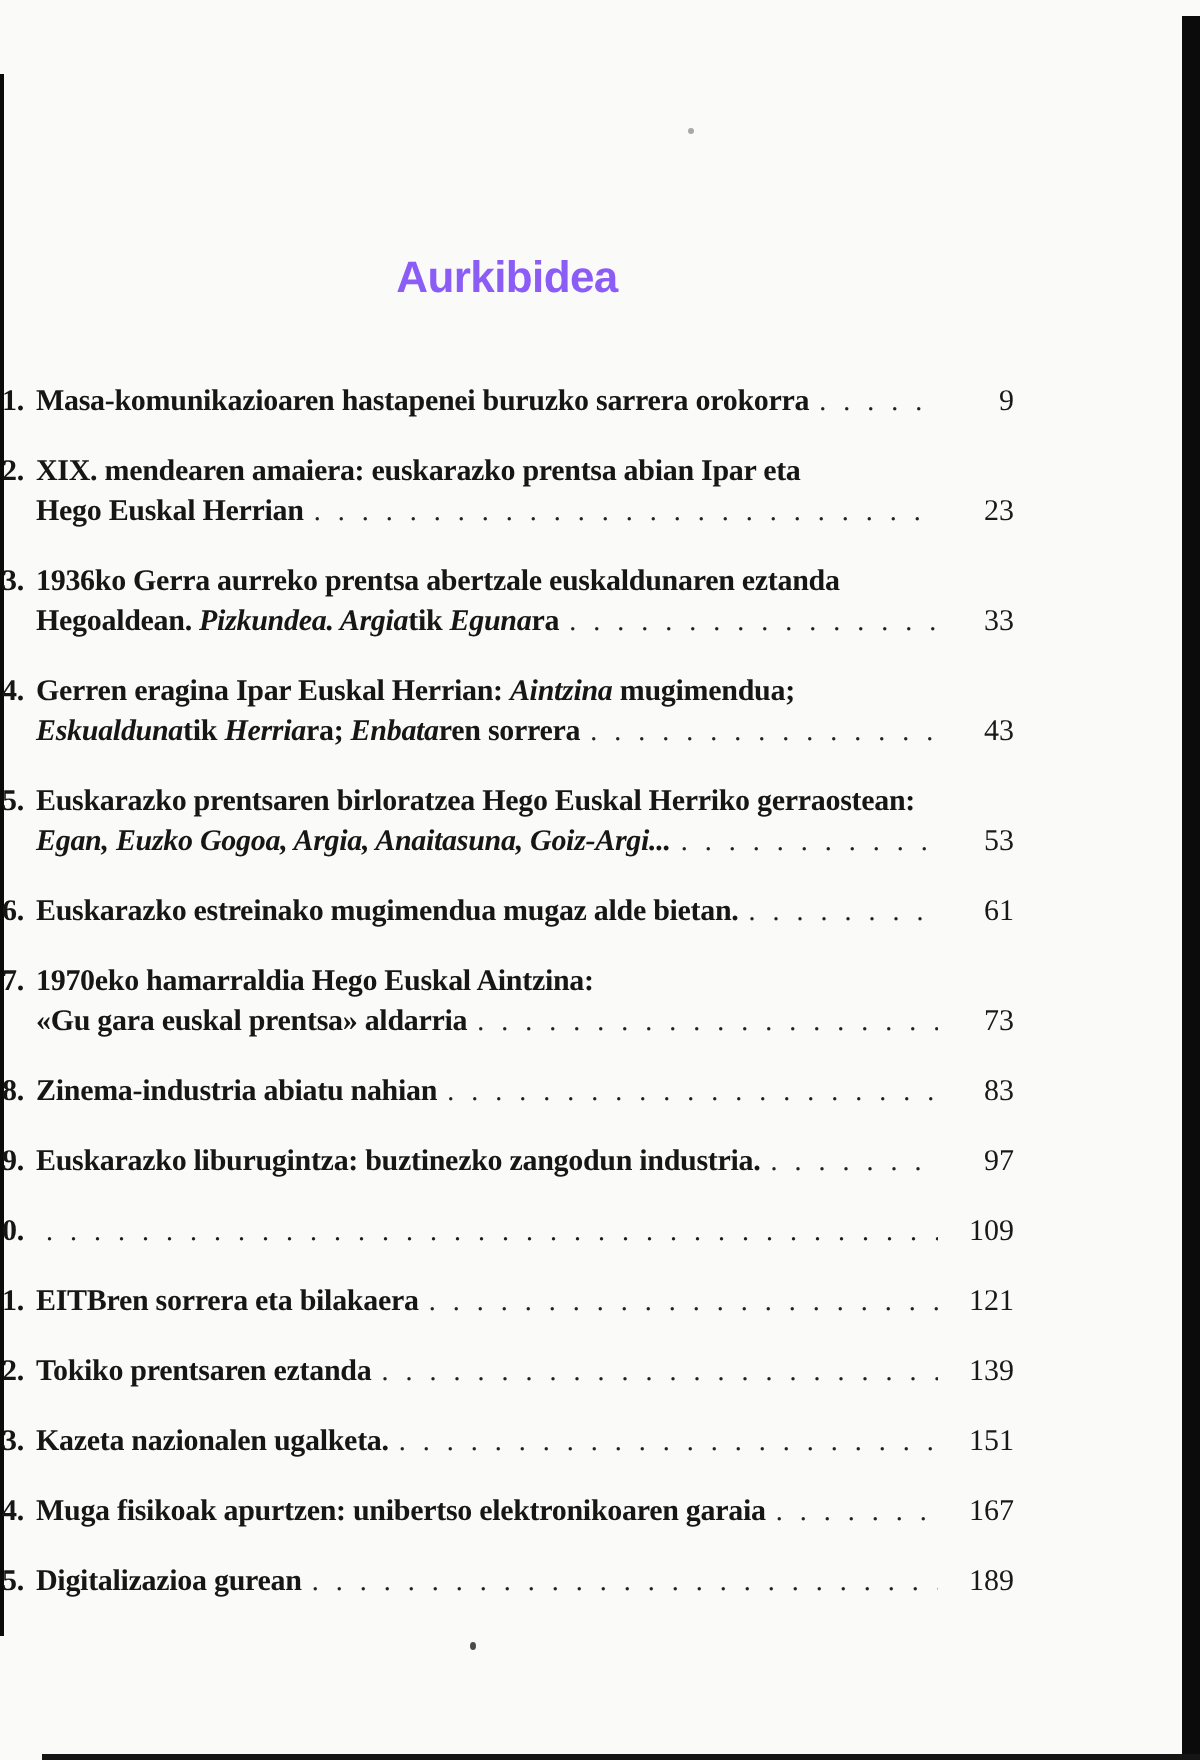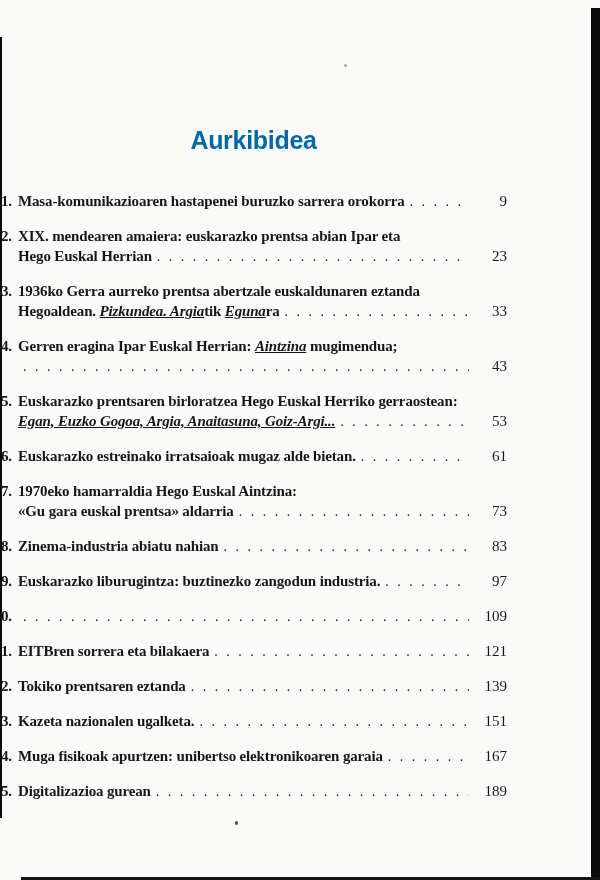--- a/index.html
+++ b/index.html
@@ -7,42 +7,42 @@
   .page{
     position:relative;width:600px;height:880px;
     background:#fafaf9;color:#161616;
     font-family:"Liberation Serif", serif;
     overflow:hidden;
   }
   .title{
     position:absolute;top:126px;left:0;width:507px;margin:0;
     text-align:center;
     font-family:"Liberation Sans", sans-serif;
-    font-size:25px;font-weight:700;letter-spacing:-0.3px;color:#0369a1;
+    font-size:22px;font-weight:700;letter-spacing:-0.3px;color:#8b5cf6;
   }
   .toc{position:absolute;top:191px;left:0;width:507px;}
   .toc-item{
     display:flex;margin-bottom:14px;
     font-size:15px;font-weight:700;line-height:20px;letter-spacing:-0.15px;
   }
   .num{flex:0 0 18px;padding-left:1px;box-sizing:border-box;}
   .ibody{flex:1;min-width:0;}
   .line{white-space:nowrap;}
   .line.last{display:flex;align-items:baseline;}
   .ltext{flex:0 0 auto;}
   .leader{
     flex:1 1 auto;min-width:10px;overflow:hidden;white-space:nowrap;
     font-weight:400;font-size:14px;letter-spacing:1px;word-spacing:3px;
     color:#222;padding-left:5px;
   }
   .pagenum{
     flex:0 0 38px;text-align:right;
     font-weight:400;font-size:15px;letter-spacing:0;color:#191919;
   }
-  i{font-style:italic;text-decoration:underline;}
+  i{font-style:italic;}
   
   .scan-edge{position:absolute;background:#0b0b0b;}
   .edge-left{left:0;top:37px;width:2px;height:781px;}
   .edge-right{right:0;top:8px;width:9px;height:872px;}
   .edge-bottom{left:21px;right:0;bottom:0;height:3px;background:#151515;}
   .speck{position:absolute;border-radius:50%;}
   .speck-1{left:344px;top:64px;width:3px;height:3px;background:#a8a8a4;}
   .speck-2{left:235px;top:821px;width:3px;height:4px;background:#4a4a48;}
 </style>
 </head>
@@ -88,41 +88,42 @@
             <span class="leader">. . . . . . . . . . . . . . . . . . . . . . . . . . . . . . . . . . . . . . . . . . . . . . . . . . . . . . . . . . . .</span>
             <span class="pagenum">33</span>
           </div>
         </div>
       </div>
       <div class="toc-item">
         <span class="num">4.</span>
         <div class="ibody">
           <div class="line"><span class="ltext"><span>Gerren eragina Ipar Euskal Herrian: </span><i>Aintzina</i><span> mugimendua;</span></span></div>
           <div class="line last">
+            <span class="ltext"><i>Eskualduna</i><span>tik </span><i>Herria</i><span>ra; </span><i>Enbata</i><span>ren sorrera </span></span>
             <span class="leader">. . . . . . . . . . . . . . . . . . . . . . . . . . . . . . . . . . . . . . . . . . . . . . . . . . . . . . . . . . . .</span>
             <span class="pagenum">43</span>
           </div>
         </div>
       </div>
       <div class="toc-item">
         <span class="num">5.</span>
         <div class="ibody">
           <div class="line"><span class="ltext"><span>Euskarazko prentsaren birloratzea Hego Euskal Herriko gerraostean:</span></span></div>
           <div class="line last">
             <span class="ltext"><i>Egan, Euzko Gogoa, Argia, Anaitasuna, Goiz-Argi...</i></span>
             <span class="leader">. . . . . . . . . . . . . . . . . . . . . . . . . . . . . . . . . . . . . . . . . . . . . . . . . . . . . . . . . . . .</span>
             <span class="pagenum">53</span>
           </div>
         </div>
       </div>
       <div class="toc-item">
         <span class="num">6.</span>
         <div class="ibody">
           <div class="line last">
-            <span class="ltext"><span>Euskarazko estreinako irratsaioak mugaz alde bietan.</span></span>
+            <span class="ltext"><span>Euskarazko estreinako mugimendua mugaz alde bietan.</span></span>
             <span class="leader">. . . . . . . . . . . . . . . . . . . . . . . . . . . . . . . . . . . . . . . . . . . . . . . . . . . . . . . . . . . .</span>
             <span class="pagenum">61</span>
           </div>
         </div>
       </div>
       <div class="toc-item">
         <span class="num">7.</span>
         <div class="ibody">
           <div class="line"><span class="ltext"><span>1970eko hamarraldia Hego Euskal Aintzina:</span></span></div>
           <div class="line last">

